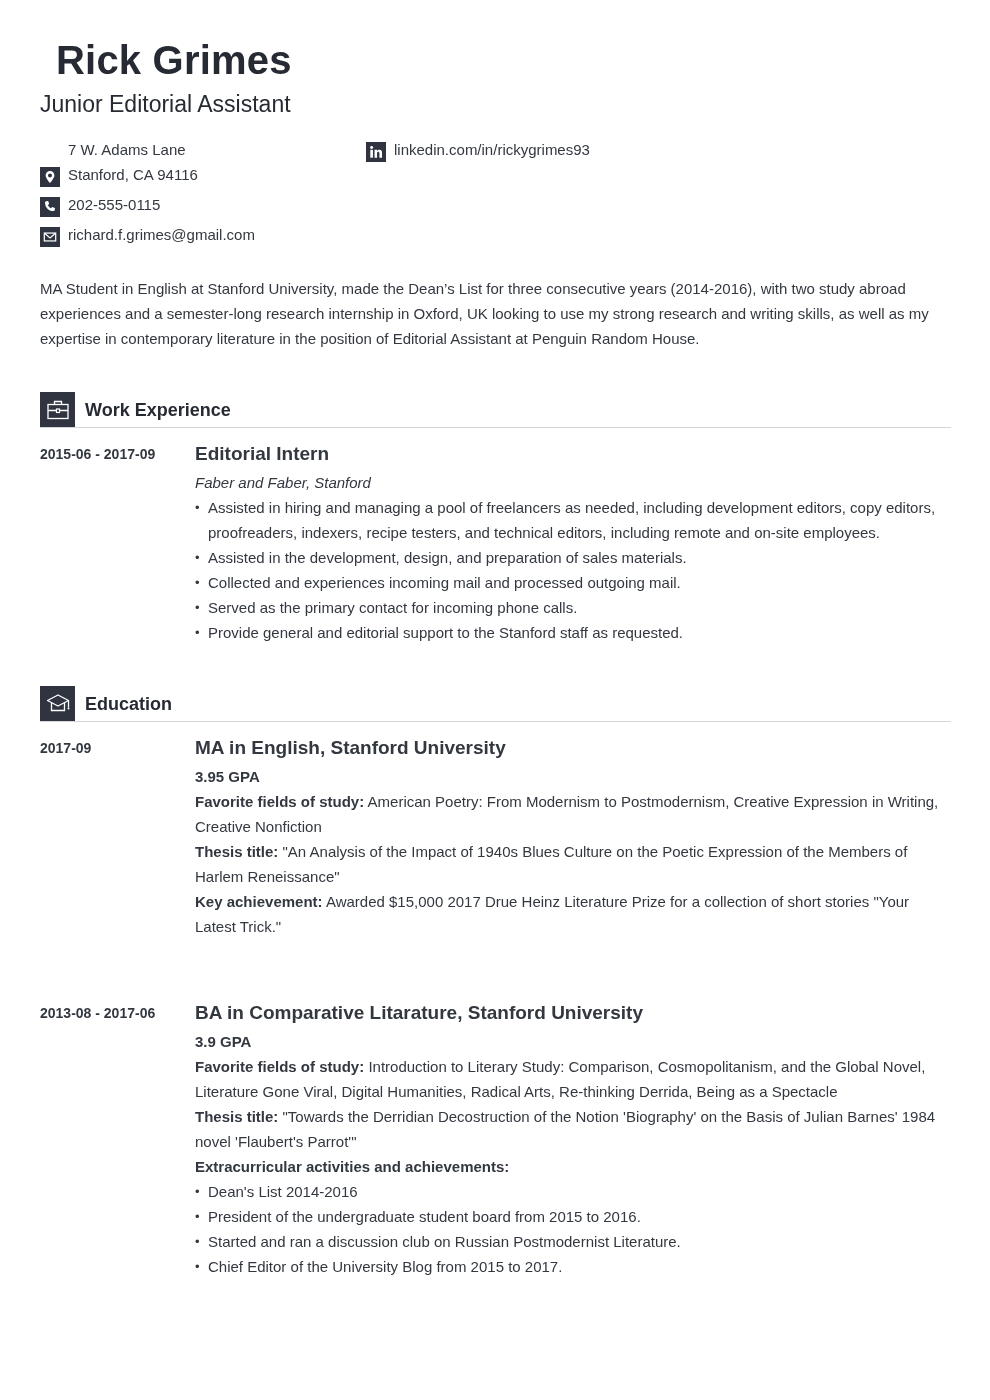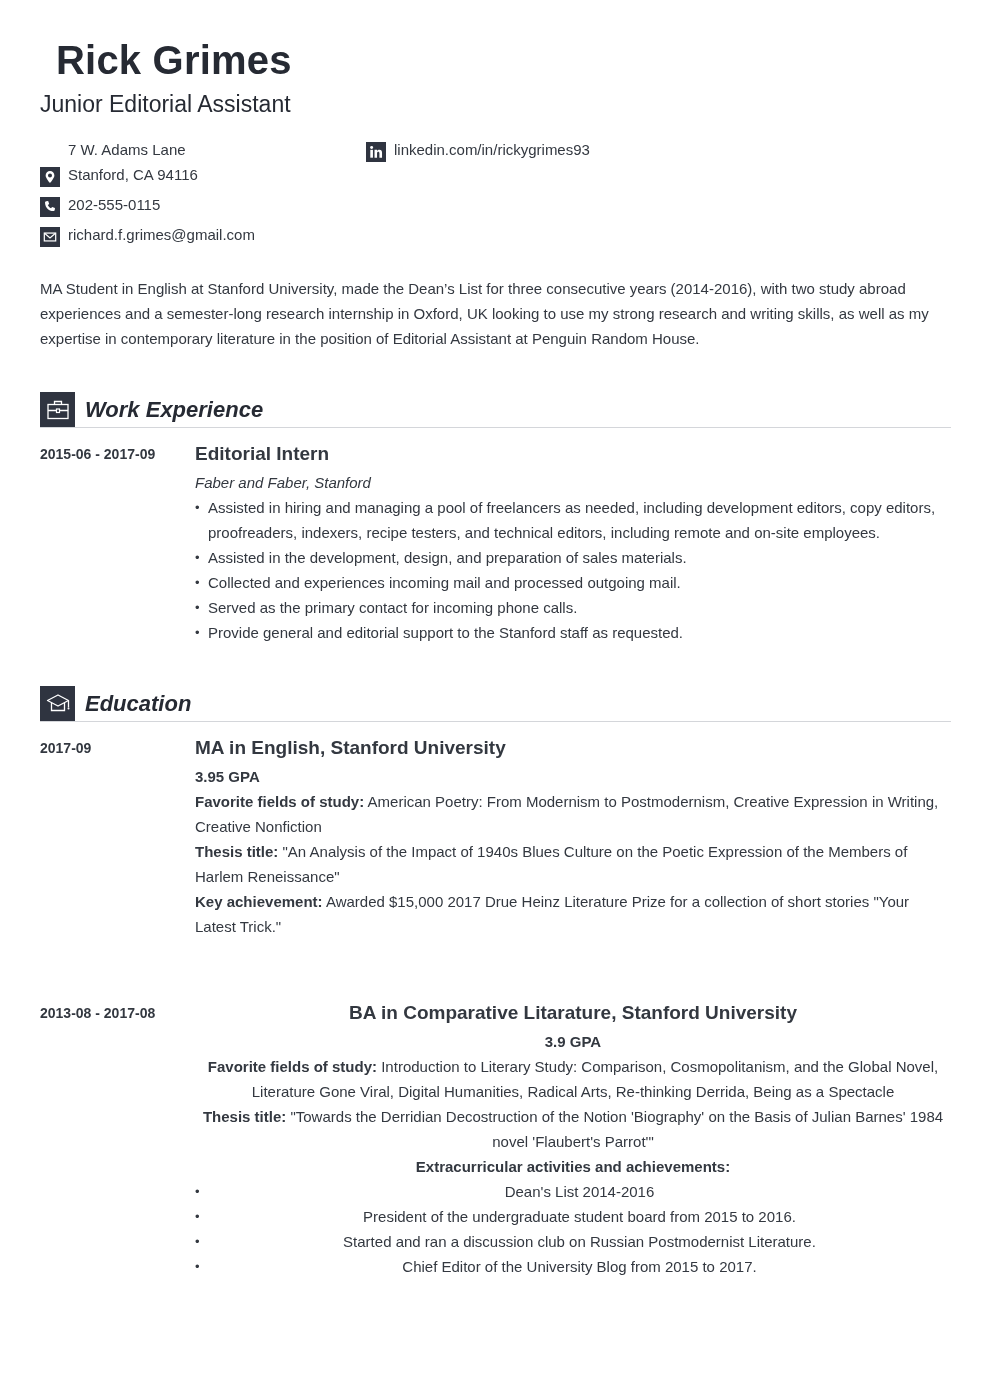--- a/index.html
+++ b/index.html
@@ -38,21 +38,21 @@
       position: absolute; left: 0; width: 911px; height: 36px;
       border-bottom: 1px solid #d4d6da;
     }
     .section-icon {
       position: absolute; left: 0; top: 0; width: 35px; height: 35px;
       background: #2f3440; display: flex; align-items: center; justify-content: center;
     }
     .section-icon svg { width: 26px; height: 26px; }
     .section-title {
       position: absolute; left: 45px; top: 5px;
-      font-size: 22px; font-weight: bold; color: #262a33; line-height: 26px; font-style: italic;
+      font-size: 18px; font-weight: bold; color: #262a33; line-height: 26px;
     }
     .entry { position: absolute; left: 0; width: 911px; }
     .entry-date {
       position: absolute; left: 0; top: 4px;
       font-size: 14px; font-weight: bold; color: #333840; line-height: 18px;
     }
     .entry-body { position: absolute; left: 155px; width: 756px; }
     .entry-title { font-size: 19px; font-weight: bold; color: #333840; line-height: 26px; margin-bottom: 3px; }
     .entry-sub { font-size: 15px; font-style: italic; line-height: 25px; color: #333840; }
     .line { font-size: 15px; line-height: 25px; color: #333840; }
@@ -165,22 +165,22 @@
     <div class="entry-body" style="top:0;">
       <div class="entry-title">MA in English, Stanford University</div>
       <div class="bold-line">3.95 GPA</div>
       <div class="line"><b>Favorite fields of study:</b> <span>American Poetry: From Modernism to Postmodernism, Creative Expression in Writing, Creative Nonfiction</span></div>
       <div class="line"><b>Thesis title:</b> <span>"An Analysis of the Impact of 1940s Blues Culture on the Poetic Expression of the Members of Harlem Reneissance"</span></div>
       <div class="line"><b>Key achievement:</b> <span>Awarded $15,000 2017 Drue Heinz Literature Prize for a collection of short stories "Your Latest Trick."</span></div>
     </div>
   </div>
 
   <div class="entry" style="top:1000px;">
-    <div class="entry-date">2013-08 - 2017-08</div>
-    <div class="entry-body" style="top:0;text-align:center;">
+    <div class="entry-date">2013-08 - 2017-06</div>
+    <div class="entry-body" style="top:0;">
       <div class="entry-title">BA in Comparative Litarature, Stanford University</div>
       <div class="bold-line">3.9 GPA</div>
       <div class="line"><b>Favorite fields of study:</b> <span>Introduction to Literary Study: Comparison, Cosmopolitanism, and the Global Novel, Literature Gone Viral, Digital Humanities, Radical Arts, Re-thinking Derrida, Being as a Spectacle</span></div>
       <div class="line"><b>Thesis title:</b> <span>"Towards the Derridian Decostruction of the Notion 'Biography' on the Basis of Julian Barnes' 1984 novel 'Flaubert's Parrot'"</span></div>
       <div class="bold-line">Extracurricular activities and achievements:</div>
       <ul class="bullets">
         <li>Dean's List 2014-2016</li>
         <li>President of the undergraduate student board from 2015 to 2016.</li>
         <li>Started and ran a discussion club on Russian Postmodernist Literature.</li>
         <li>Chief Editor of the University Blog from 2015 to 2017.</li>

